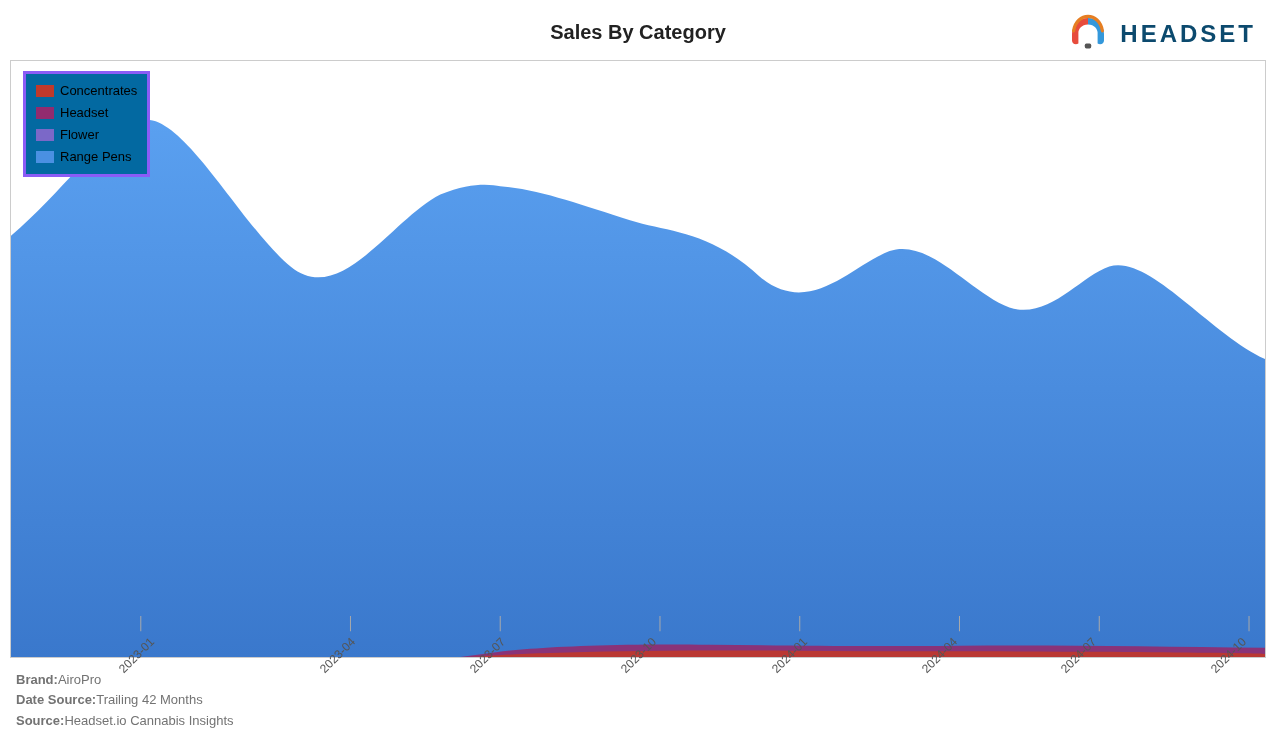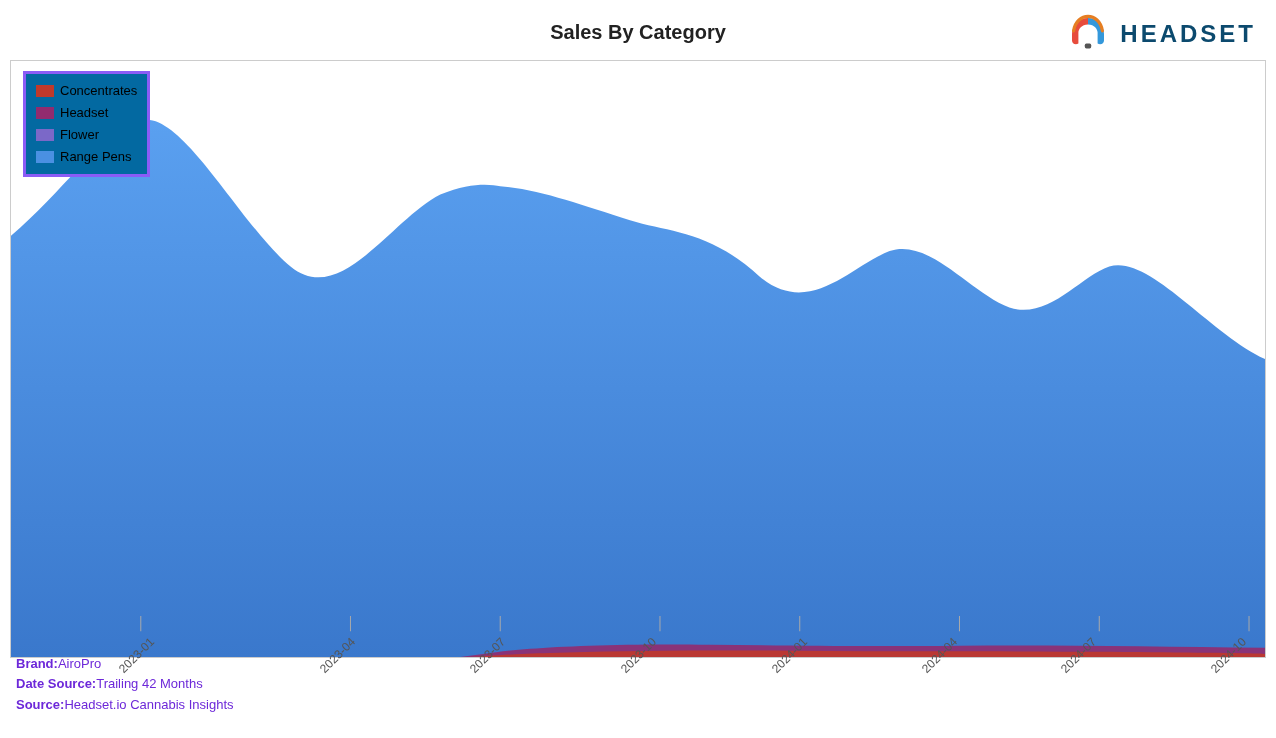--- a/index.html
+++ b/index.html
@@ -83,24 +83,24 @@
     }
     .legend-color {
       width: 18px;
       height: 12px;
       display: inline-block;
       flex-shrink: 0;
     }
     
     .footer-info {
       position: absolute;
-      bottom: 22px;
+      bottom: 6px;
       left: 16px;
       font-size: 13px;
-      color: #6d28d9;
+      color: #737373;
       line-height: 1.6;
     }
     .footer-info span.label {
       font-weight: bold;
     }
   </style>
 </head>
 <body>
 
 <div class="page-container">

